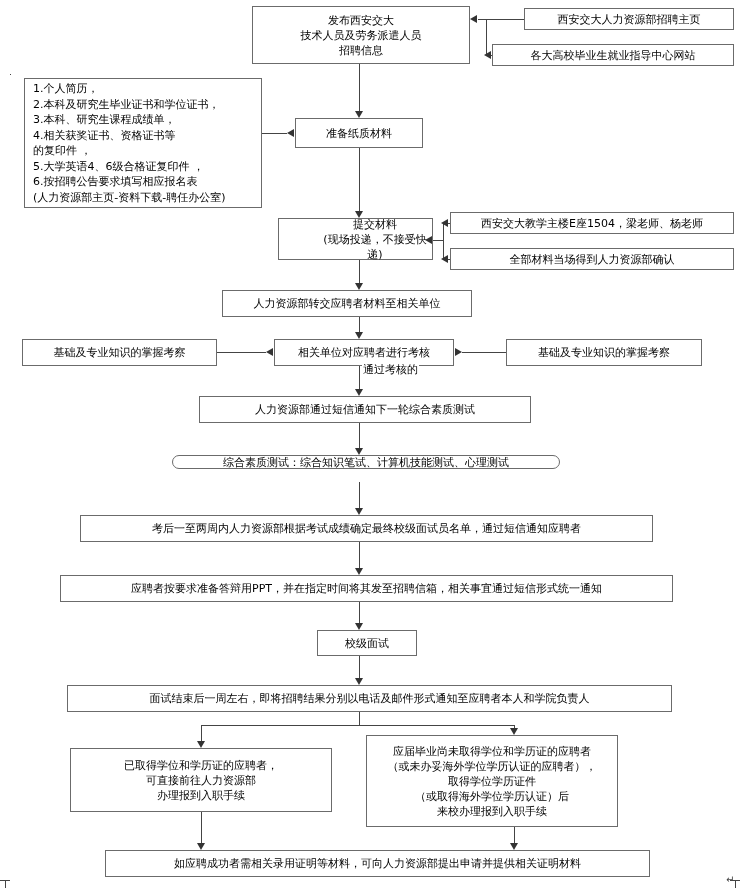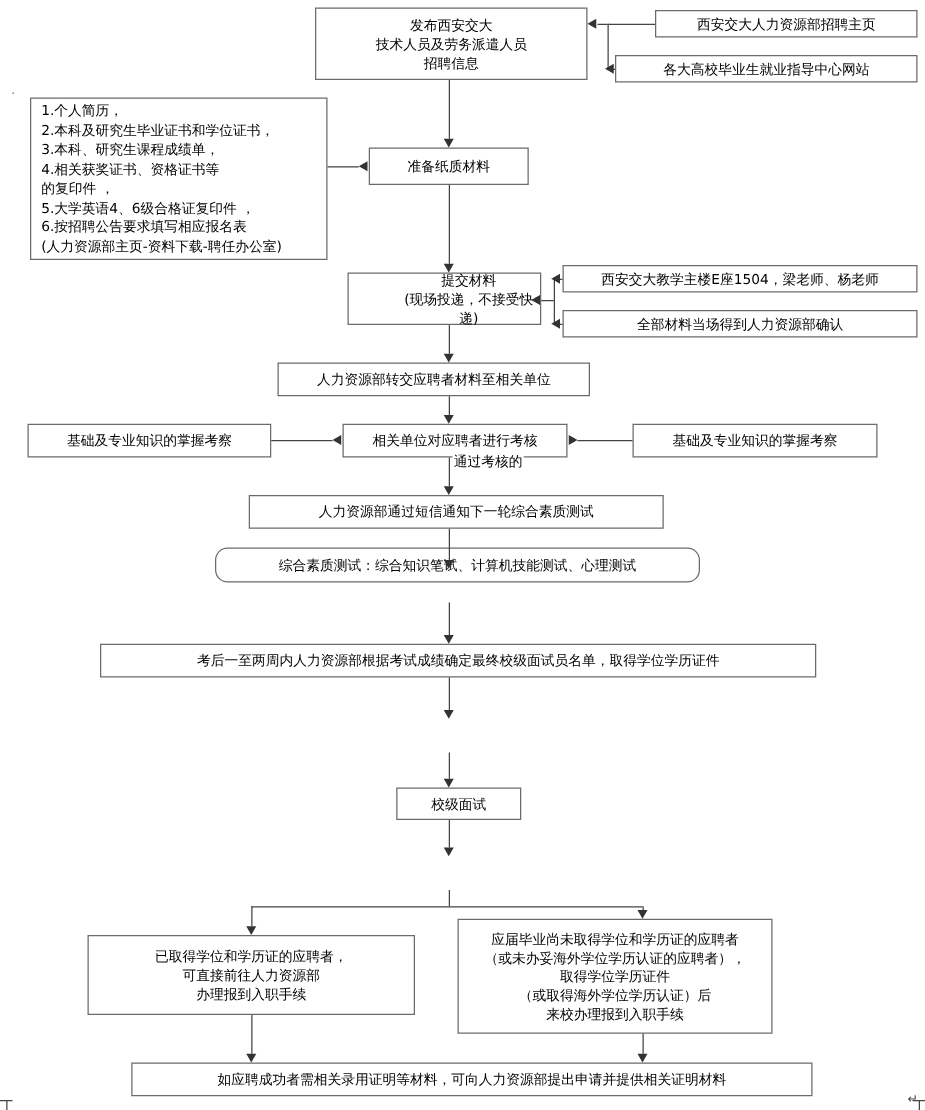--- a/index.html
+++ b/index.html
@@ -112,27 +112,29 @@
   <div class="box" style="left:222px; top:290px; width:250px; height:27px;text-align:center;">人力资源部转交应聘者材料至相关单位</div>
 
   <div class="box" style="left:22px; top:339px; width:195px; height:27px;">基础及专业知识的掌握考察</div>
 
   <div class="box" style="left:274px; top:339px; width:180px; height:27px;">相关单位对应聘者进行考核</div>
 
   <div class="box" style="left:506px; top:339px; width:196px; height:27px;">基础及专业知识的掌握考察</div>
 
   <div class="box" style="left:199px; top:396px; width:332px; height:27px;">人力资源部通过短信通知下一轮综合素质测试</div>
 
-  <div class="box" style="left:172px; top:438px; width:388px; height:28px;border-radius:10px;">综合素质测试：综合知识笔试、计算机技能测试、心理测试</div>
-
-  <div class="box" style="left:80px; top:515px; width:573px; height:27px;">考后一至两周内人力资源部根据考试成绩确定最终校级面试员名单，取得学位学历证件</div>
-
+  <div class="box" style="left:172px; top:455px; width:388px; height:14px;border-radius:10px;">综合素质测试：综合知识笔试、计算机技能测试、心理测试</div>
+
+  <div class="box" style="left:80px; top:515px; width:573px; height:27px;">考后一至两周内人力资源部根据考试成绩确定最终校级面试员名单，通过短信通知应聘者</div>
+
+  <div class="box" style="left:60px; top:575px; width:613px; height:27px;">应聘者按要求准备答辩用PPT，并在指定时间将其发至招聘信箱，相关事宜通过短信形式统一通知</div>
 
   <div class="box" style="left:317px; top:630px; width:100px; height:26px;">校级面试</div>
 
+  <div class="box" style="left:67px; top:685px; width:605px; height:27px;">面试结束后一周左右，即将招聘结果分别以电话及邮件形式通知至应聘者本人和学院负责人</div>
 
   <div class="box" style="left:70px; top:748px; width:262px; height:64px;">已取得学位和学历证的应聘者，
 可直接前往人力资源部
 办理报到入职手续</div>
 
   <div class="box" style="left:366px; top:735px; width:252px; height:92px;">应届毕业尚未取得学位和学历证的应聘者
 （或未办妥海外学位学历认证的应聘者），
 取得学位学历证件
 （或取得海外学位学历认证）后
 来校办理报到入职手续</div>

